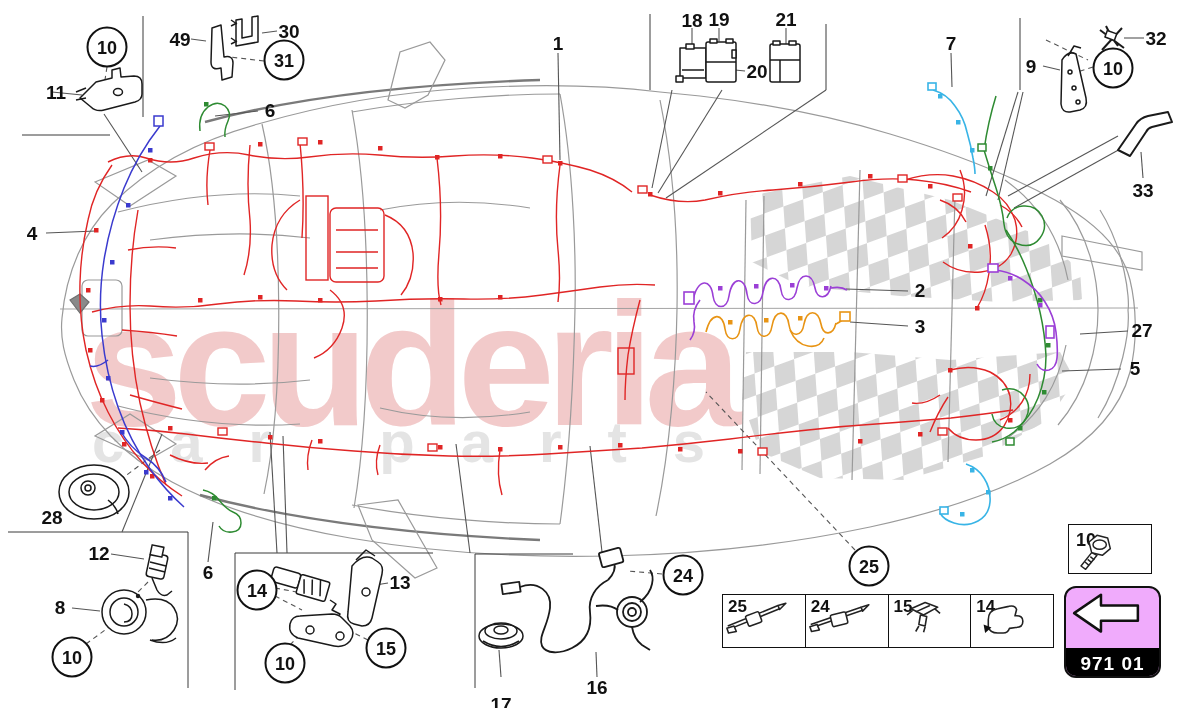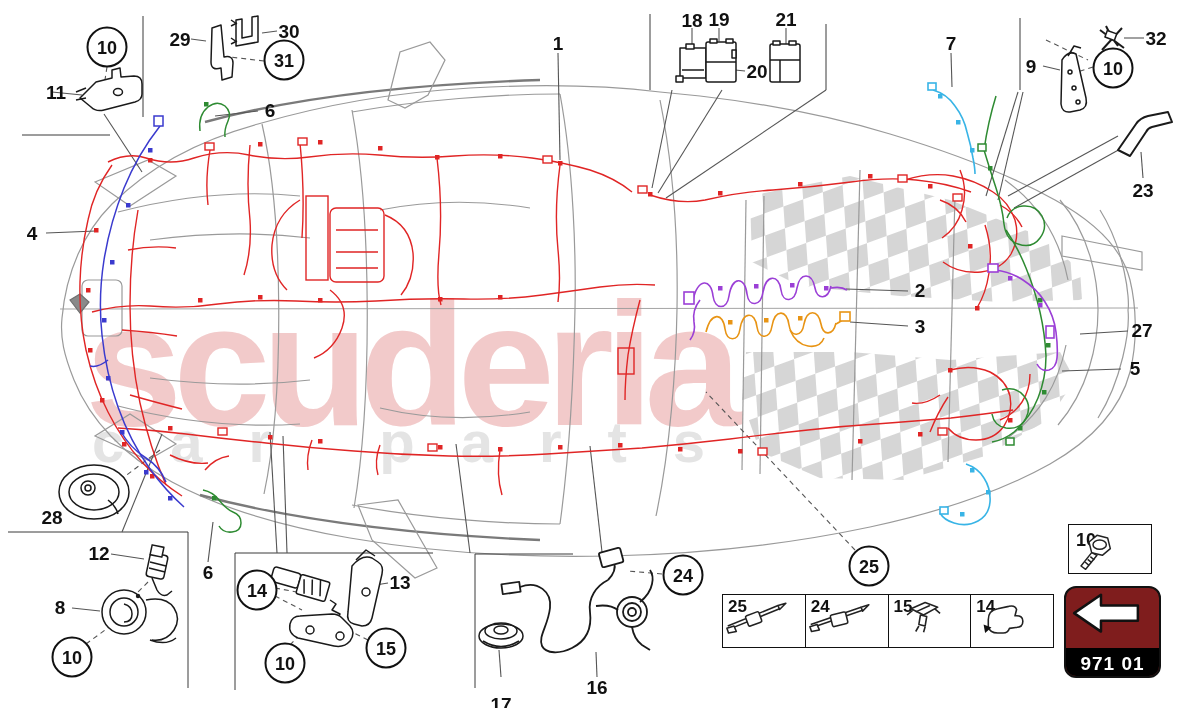--- a/index.html
+++ b/index.html
@@ -13,21 +13,21 @@
   .legend{position:absolute;left:722px;top:594px;width:332px;height:54px;border:1.6px solid #111;
           display:flex;background:#fff;box-sizing:border-box;}
   .lcell{position:relative;flex:1 1 0;border-right:1.4px solid #111;}
   .lcell:last-child{border-right:none;}
   .lnum{position:absolute;left:5px;top:3px;font:700 17px/1 "Liberation Sans",sans-serif;color:#111;}
   .lcell svg{position:absolute;right:1px;bottom:1px;}
   .boltbox{position:absolute;left:1068px;top:524px;width:84px;height:50px;border:1.6px solid #111;
            background:#fff;box-sizing:border-box;}
   .boltbox .lnum{left:7px;top:6px;font-size:18px;}
   .navbox{position:absolute;left:1064px;top:586px;width:97px;height:92px;border:2.6px solid #111;
-          border-radius:12px;background:#7f1d1d;box-sizing:border-box;overflow:hidden;}
+          border-radius:12px;background:#f0abfc;box-sizing:border-box;overflow:hidden;}
   .navbox .arrowwrap{height:60px;display:flex;align-items:center;justify-content:center;}
   .navband{height:30px;background:#000;color:#fff;display:flex;align-items:center;justify-content:center;
            font:700 19px/1 "Liberation Sans",sans-serif;letter-spacing:1px;}
 </style>
 </head>
 <body>
 
 <div class="stage">
 
 <svg width="1188" height="708" viewBox="0 0 1188 708">
@@ -411,32 +411,32 @@
       <rect x="600" y="550" width="22" height="15" rx="2" transform="rotate(-15 611 557)"></rect>
       <circle cx="632" cy="612" r="15"></circle>
       <circle cx="632" cy="612" r="9" fill="none"></circle>
           <circle cx="632" cy="612" r="4" fill="none"></circle>
       <path d="M596,606 q14,-2 22,4 M640,602 q10,-8 12,-18 q2,-8 -2,-14 M632,627 q2,12 10,18 l8,5" fill="none"></path>
     </g>
   </g>
 </svg>
 
 <div class="co" style="left:56px;top:92px">11</div>
-<div class="co" style="left:180px;top:39px">29</div>
+<div class="co" style="left:180px;top:39px">49</div>
 <div class="co" style="left:289px;top:31px">30</div>
 <div class="co" style="left:270px;top:110px">6</div>
 <div class="co" style="left:558px;top:43px">1</div>
 <div class="co" style="left:692px;top:20px">18</div>
 <div class="co" style="left:719px;top:19px">19</div>
 <div class="co" style="left:757px;top:71px">20</div>
 <div class="co" style="left:786px;top:19px">21</div>
 <div class="co" style="left:951px;top:43px">7</div>
 <div class="co" style="left:1031px;top:66px">9</div>
 <div class="co" style="left:1156px;top:38px">32</div>
-<div class="co" style="left:1143px;top:190px">23</div>
+<div class="co" style="left:1143px;top:190px">33</div>
 <div class="co" style="left:32px;top:233px">4</div>
 <div class="co" style="left:920px;top:290px">2</div>
 <div class="co" style="left:920px;top:326px">3</div>
 <div class="co" style="left:1142px;top:330px">27</div>
 <div class="co" style="left:1135px;top:368px">5</div>
 <div class="co" style="left:52px;top:517px">28</div>
 <div class="co" style="left:99px;top:553px">12</div>
 <div class="co" style="left:60px;top:607px">8</div>
 <div class="co" style="left:208px;top:572px">6</div>
 <div class="co" style="left:400px;top:582px">13</div>

